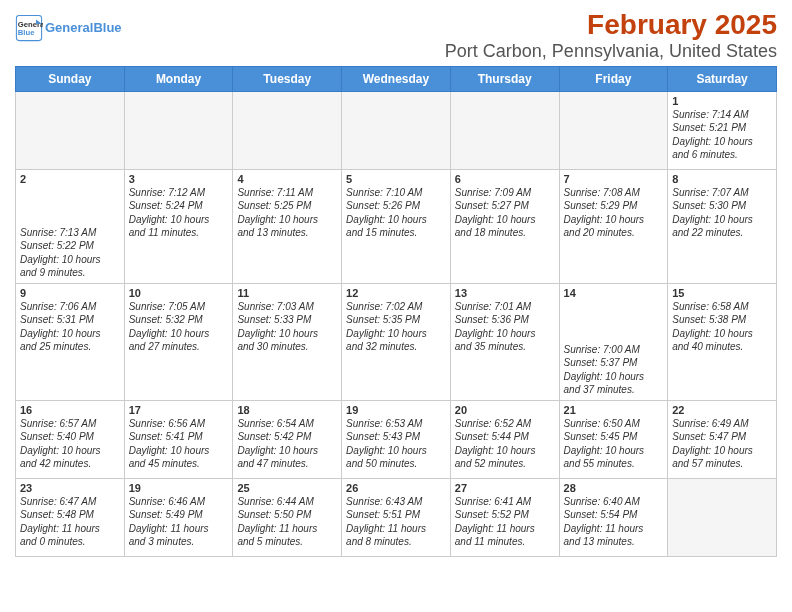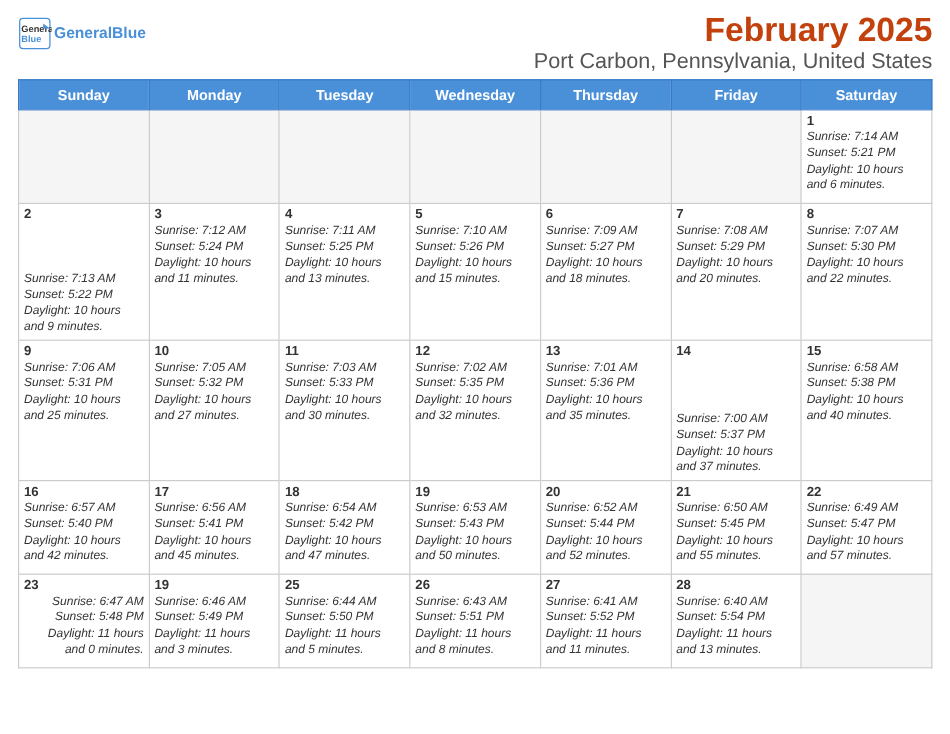--- a/index.html
+++ b/index.html
@@ -293,21 +293,21 @@
             <span class="day-num">22</span>
             <div class="day-info" style="white-space: pre-line;">Sunrise: 6:49 AM
 Sunset: 5:47 PM
 Daylight: 10 hours
 and 57 minutes.</div>
           </td>
         </tr>
         <tr>
           <td>
             <span class="day-num">23</span>
-            <div class="day-info" style="white-space: pre-line; text-align: right;">Sunrise: 6:47 AM
+            <div class="day-info" style="white-space: pre-line;">Sunrise: 6:47 AM
 Sunset: 5:48 PM
 Daylight: 11 hours
 and 0 minutes.</div>
           </td>
           <td>
             <span class="day-num">19</span>
             <div class="day-info" style="white-space: pre-line;">Sunrise: 6:46 AM
 Sunset: 5:49 PM
 Daylight: 11 hours
 and 3 minutes.</div>

